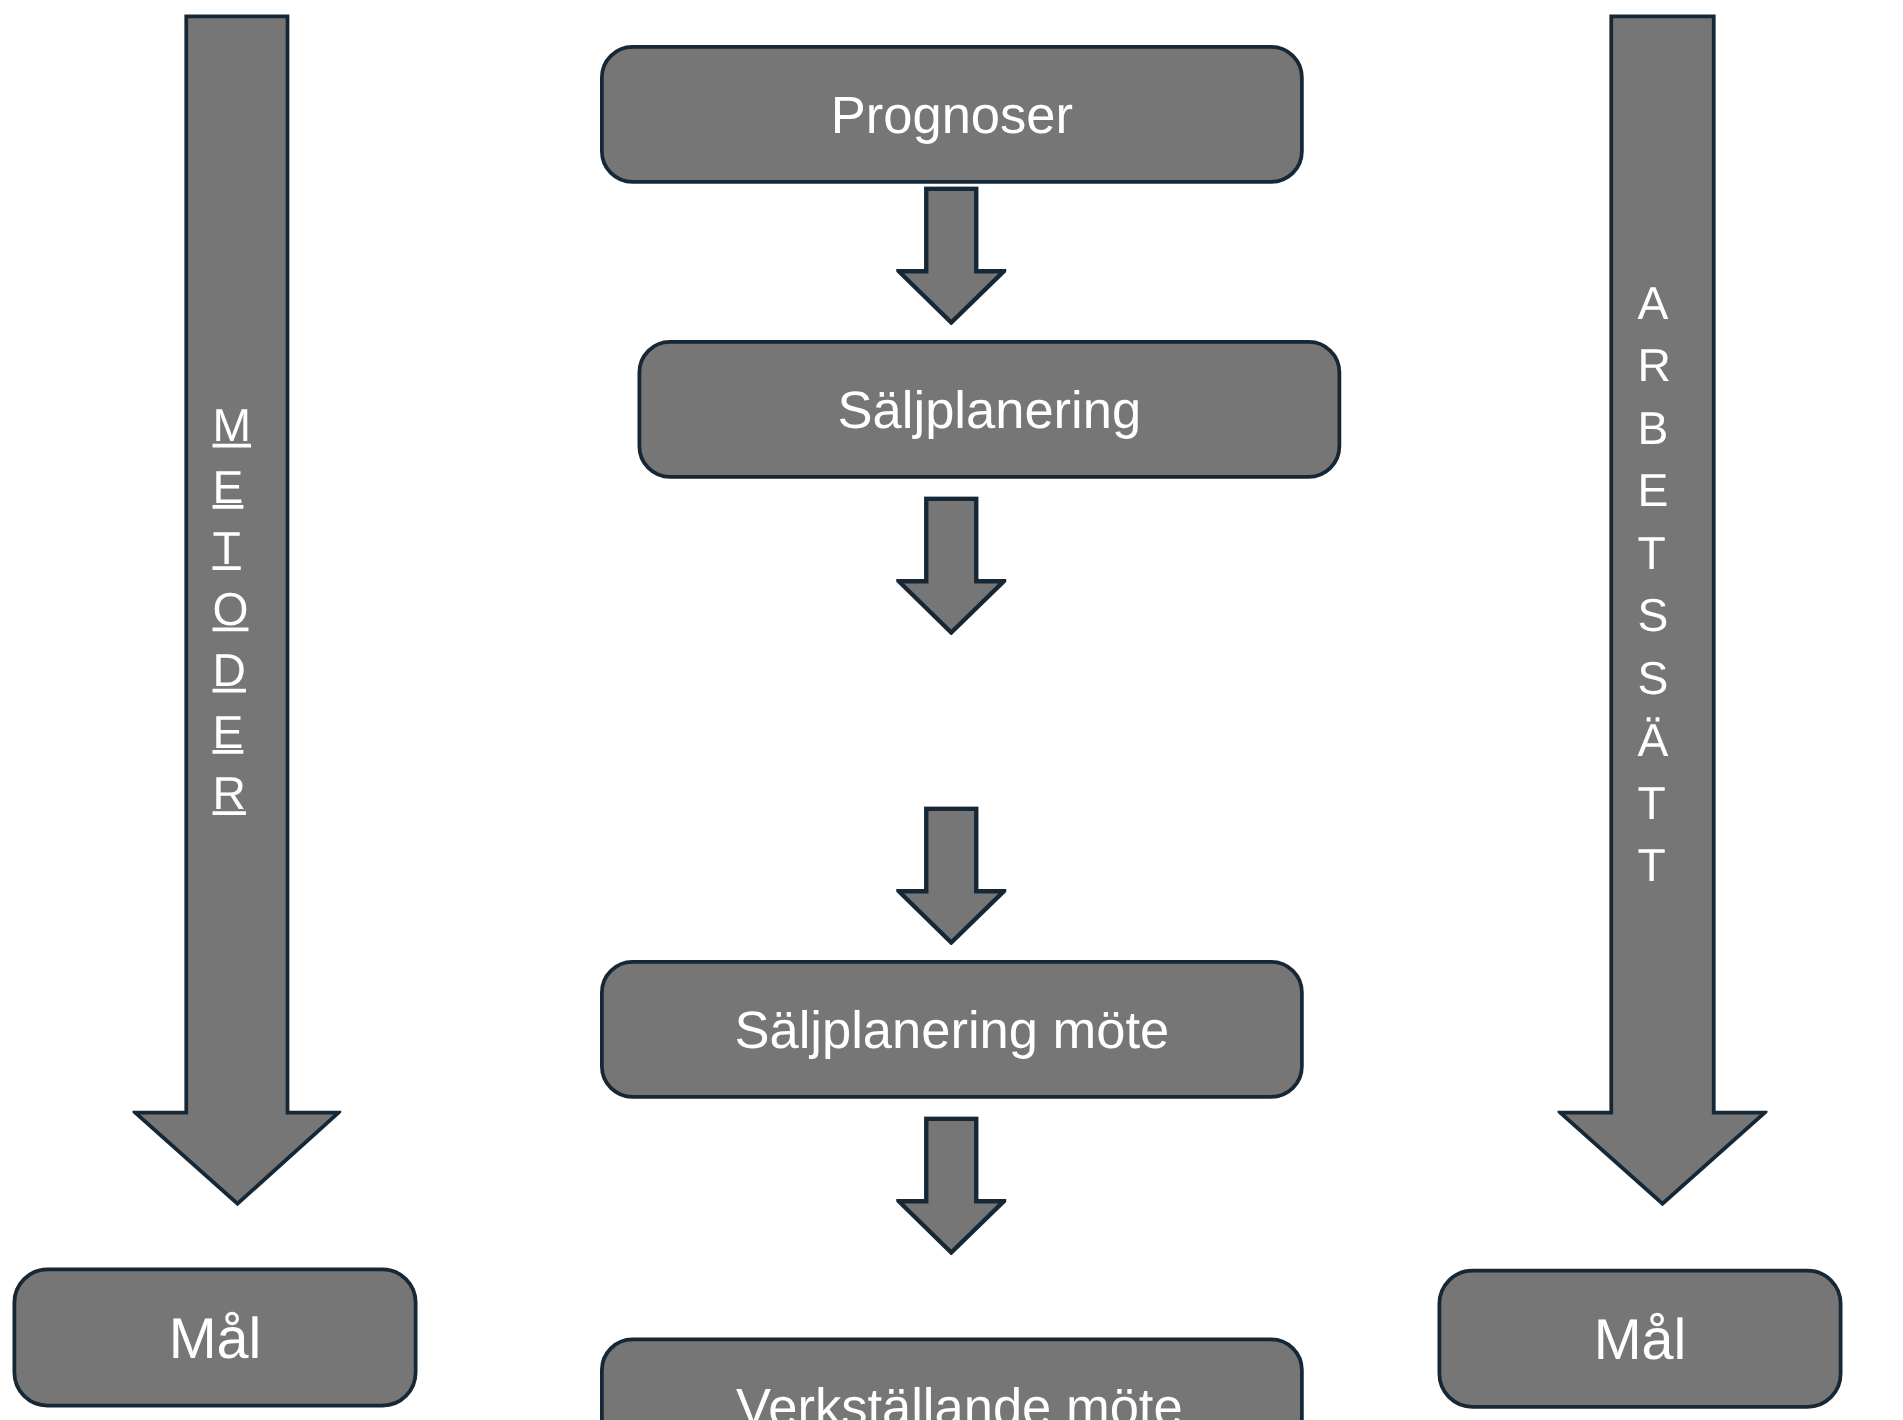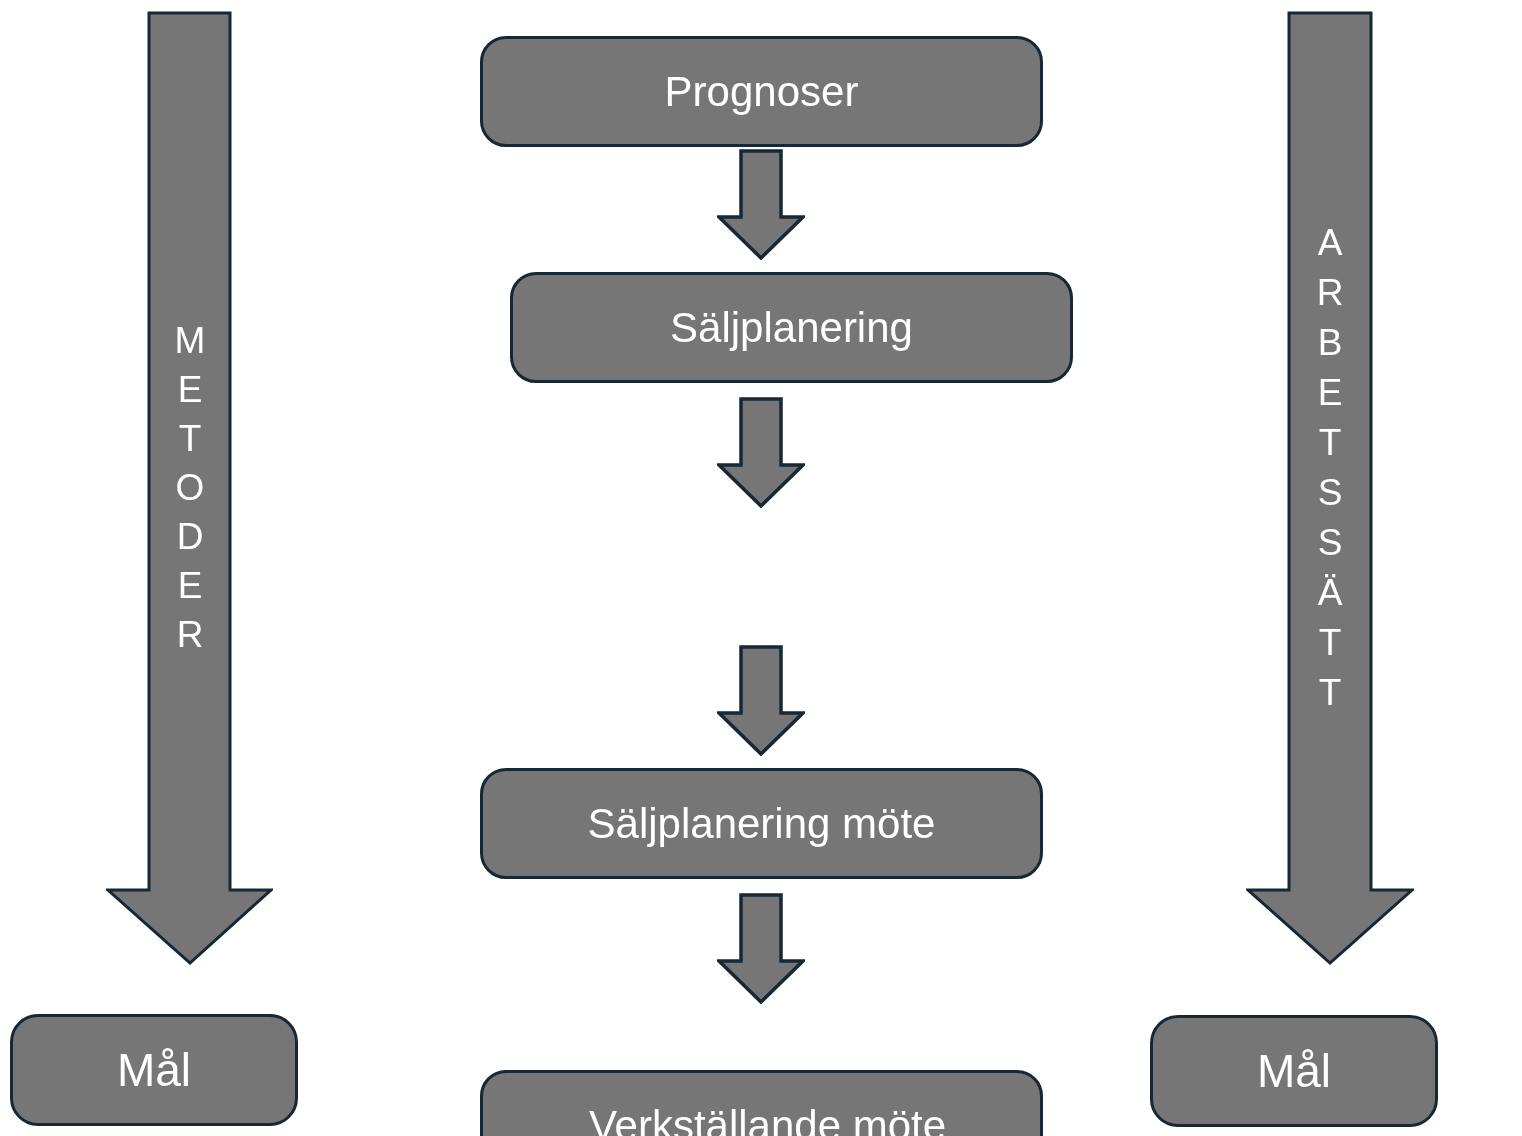--- a/index.html
+++ b/index.html
@@ -26,21 +26,21 @@
     justify-content: center;
     color: #ffffff;
   }
   .flow-box {
     left: 480px;
     width: 563px;
     height: 111px;
     font-size: 42px;
   }
   .goal-box {
-    width: 288px;
+    width: 324px;
     height: 112px;
     font-size: 46px;
     border-radius: 28px;
   }
   .big-arrow, .small-arrow {
     position: absolute;
     display: block;
   }
   .arrow-shape {
     fill: #767676;
@@ -50,37 +50,37 @@
   }
   .small-arrow .arrow-shape {
     stroke-width: 3.5;
   }
   .vertical-label {
     position: absolute;
     width: 40px;
     color: #ffffff;
     font-size: 37px;
     line-height: 49px;
-    text-align: center;
+    text-align: left;
     word-break: break-all;
     white-space: normal;
   }
   .vertical-label.right {
     line-height: 50px;
   }
 </style>
 </head>
 <body>
 
 <div class="canvas">
 
   <svg class="big-arrow" style="left:106px; top:11px;" width="167" height="955" viewBox="0 0 167 955">
     <polygon class="arrow-shape" points="43,2 124,2 124,879 165,879 84,952 2,879 43,879"></polygon>
   </svg>
-  <div class="vertical-label" style="left:170px; top:316px;">METODER</div>
+  <div class="vertical-label" style="left:170px; top:316px;text-decoration:underline;">METODER</div>
 
   <div class="shape-box goal-box" style="left:10px; top:1014px;">
     <span>Mål</span>
   </div>
 
   <div class="shape-box flow-box" style="top:23px;margin-top:13px;">
     <span>Prognoser</span>
   </div>
 
   <svg class="small-arrow" style="left:717px; top:149px;" width="88" height="111" viewBox="0 0 88 111">

